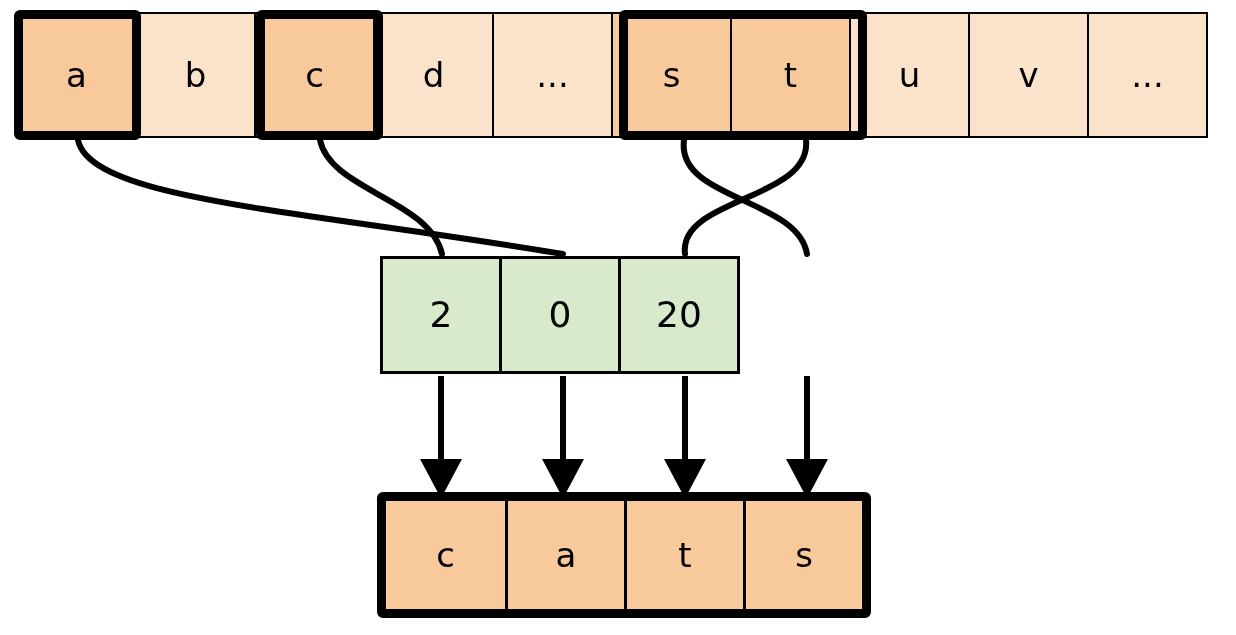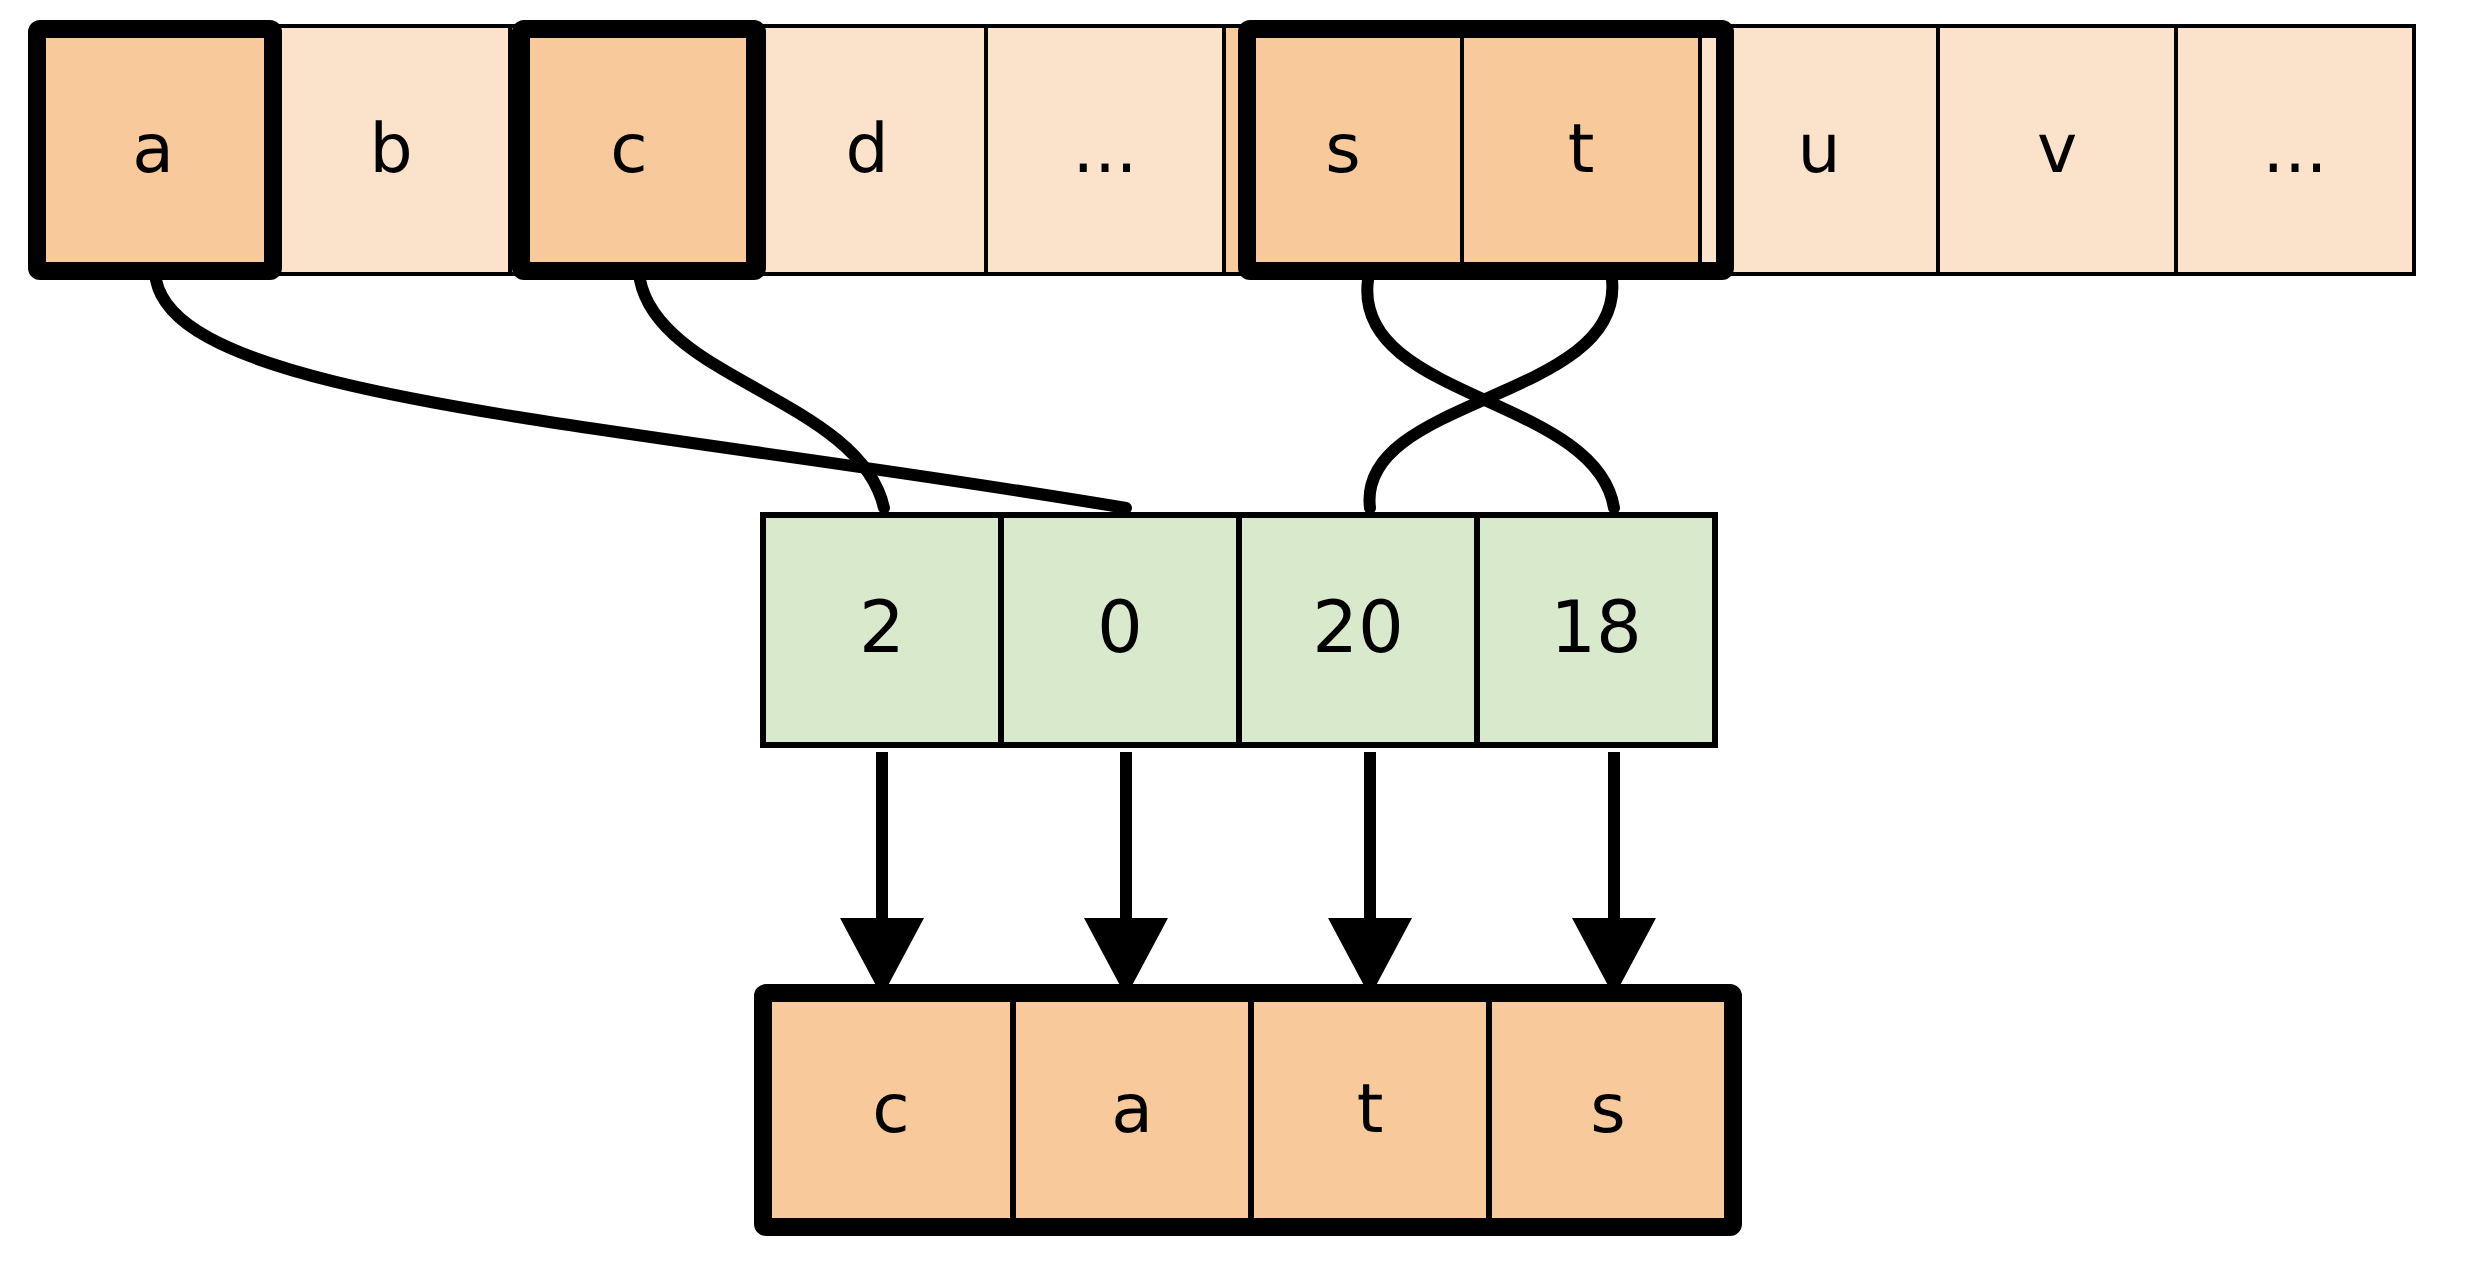--- a/index.html
+++ b/index.html
@@ -150,21 +150,20 @@
   </div>
 
   <div class="emph" style="left:14px; top:10px; width:127px; height:130px;"></div>
   <div class="emph" style="left:256px; top:10px; width:127px; height:130px;"></div>
   <div class="emph" style="left:619px; top:10px; width:248px; height:130px;"></div>
 
   <div class="row" id="index-row">
     <div class="cell">2</div>
     <div class="cell">0</div>
     <div class="cell">20</div>
-    <div class="cell">18</div>
   </div>
 
   <div class="row" id="output-row">
     <div class="cell">c</div>
     <div class="cell">a</div>
     <div class="cell">t</div>
     <div class="cell">s</div>
   </div>
 
 </div>

